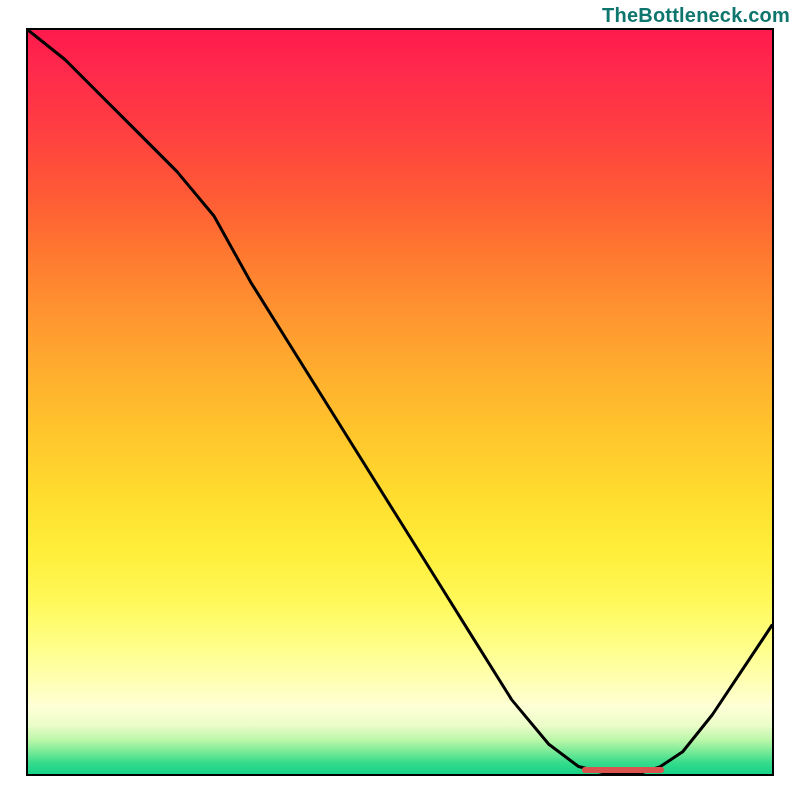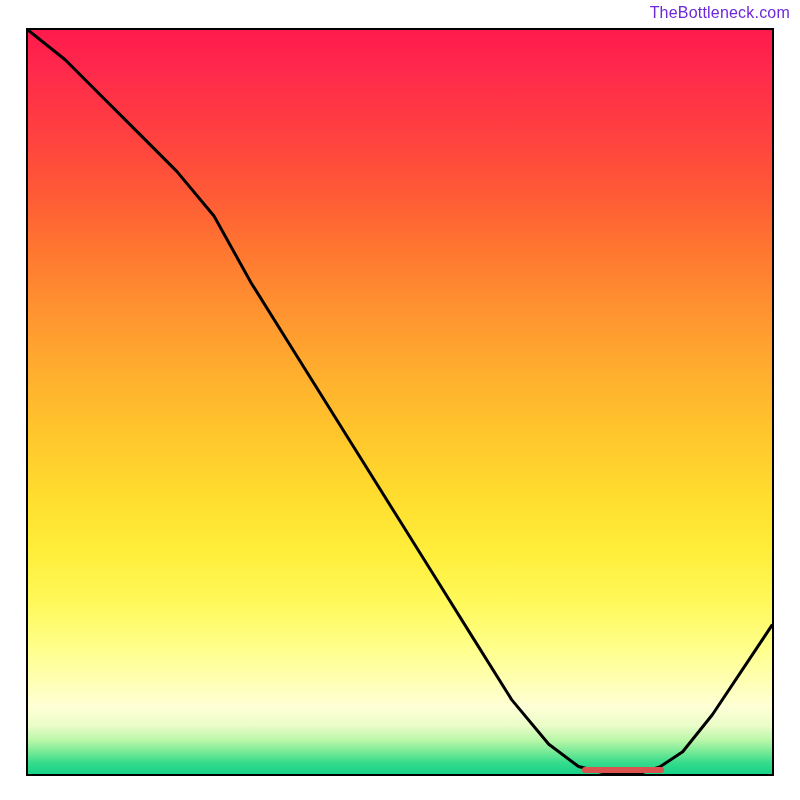--- a/index.html
+++ b/index.html
@@ -13,23 +13,23 @@
   .canvas {
     position: relative;
     width: 800px;
     height: 800px;
     background: #ffffff;
   }
   .watermark {
     position: absolute;
     top: 4px;
     right: 10px;
-    color: #6d28d9;
-    font-size: 16px;
-    font-weight: 400;
+    color: #0f766e;
+    font-size: 20px;
+    font-weight: 700;
     letter-spacing: 0.2px;
     user-select: none;
   }
   .plot-area {
     position: absolute;
     left: 26px;
     top: 28px;
     width: 748px;
     height: 748px;
     box-sizing: border-box;

